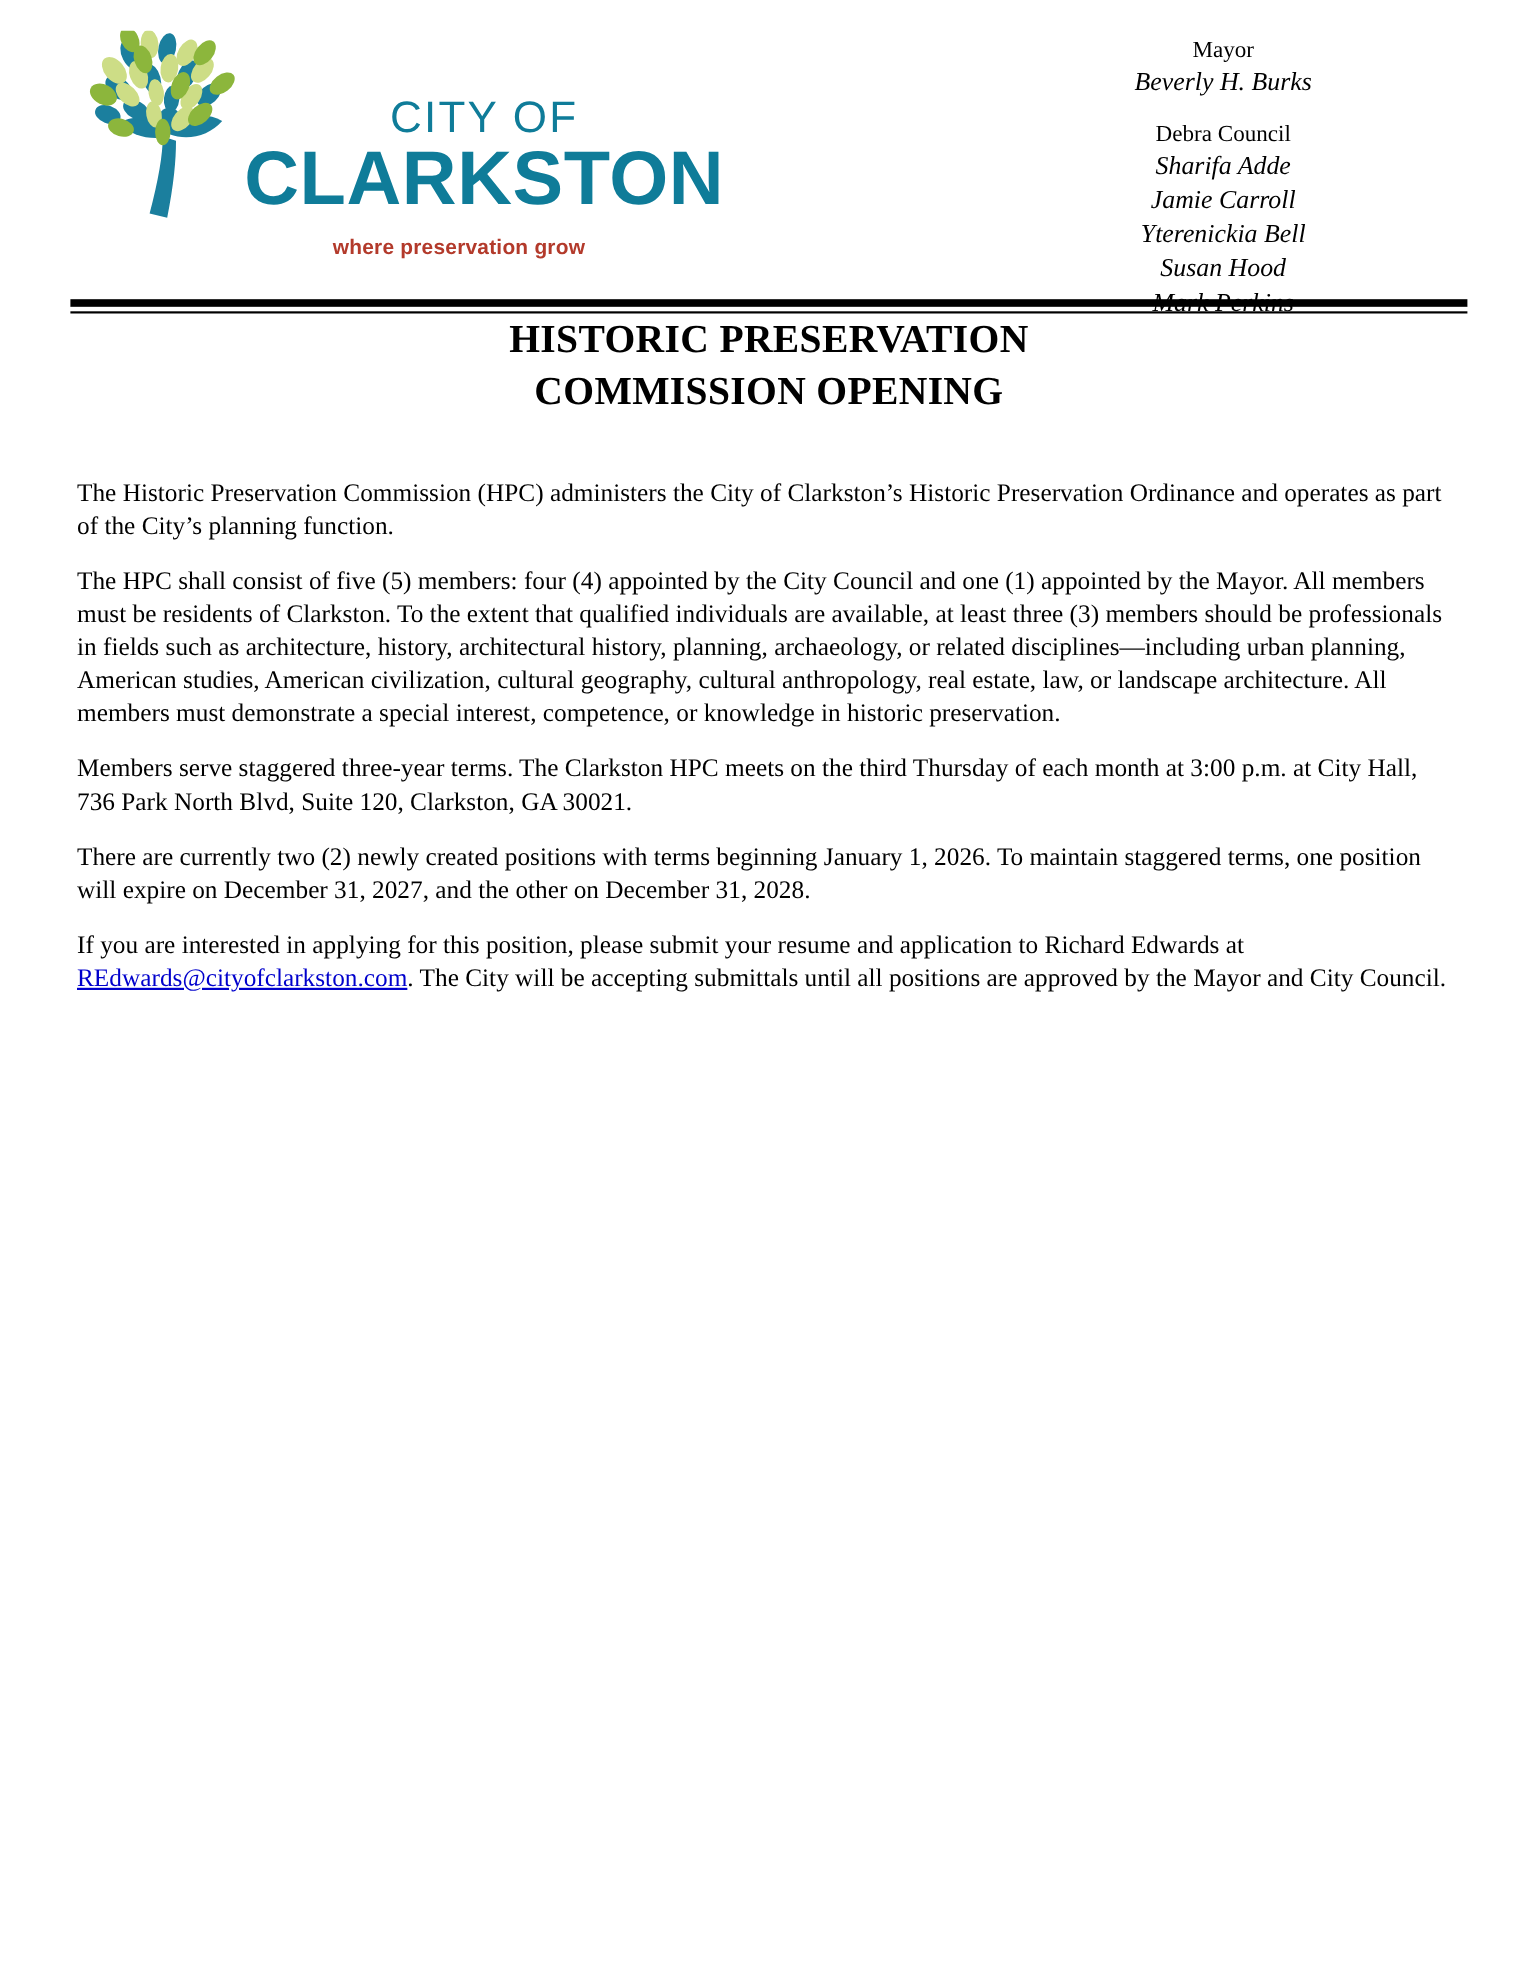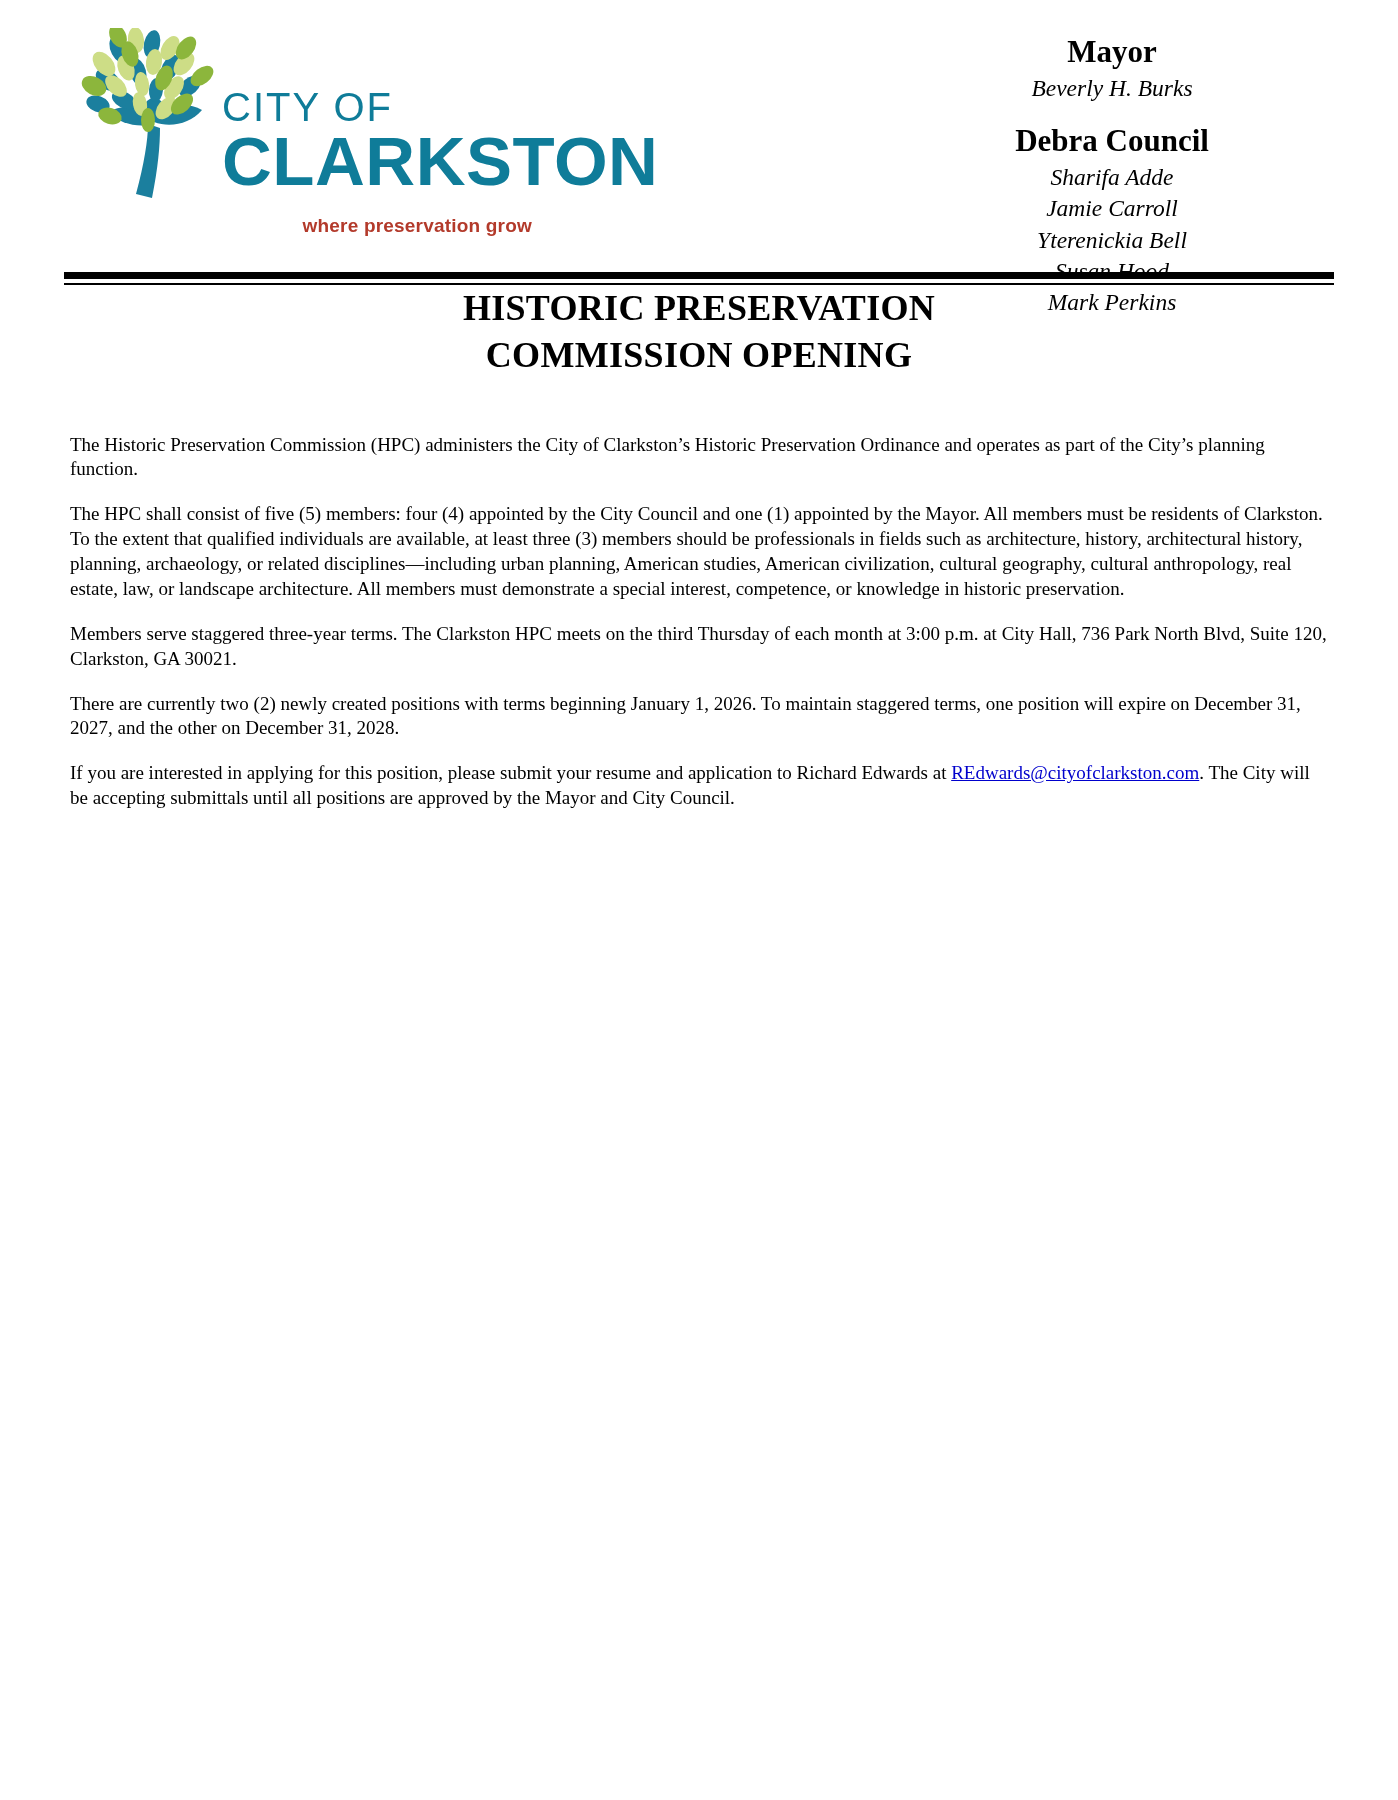--- a/index.html
+++ b/index.html
@@ -51,20 +51,21 @@
     position: relative;
     top: -6px;
   }
   .logo-city-of {
     font-family: "Liberation Sans", "DejaVu Sans", sans-serif;
     font-size: 40px;
     letter-spacing: 2px;
     color: #0f7c99;
     line-height: 1;
     font-weight: 400;
+    text-align: center;
   }
   .logo-clarkston {
     font-family: "Liberation Sans", "DejaVu Sans", sans-serif;
     font-size: 69px;
     letter-spacing: 0.5px;
     color: #0f7c99;
     line-height: 1.02;
     font-weight: 700;
     white-space: nowrap;
   }
@@ -80,22 +81,22 @@
   }
 
   .officials {
     width: 420px;
     text-align: center;
     padding-top: 14px;
     padding-right: 24px;
     box-sizing: border-box;
   }
   .off-head {
-    font-weight: bold;
-    font-size: 31px;
+    font-weight: normal;
+    font-size: 21px;
     line-height: 1.32;
   }
   .off-name {
     font-style: italic;
     font-size: 23.5px;
     line-height: 1.33;
   }
   .off-gap { height: 17px; }
 
   
@@ -124,21 +125,21 @@
     line-height: 1.30;
     letter-spacing: 0.3px;
   }
 
   
   .body-text {
     margin-top: 54px;
     padding: 0 6px 0 6px;
   }
   .body-text p {
-    font-size: 19px;
+    font-size: 23px;
     line-height: 1.31;
     margin: 0 0 20px 0;
     text-align: left;
   }
   .body-text p:last-child { margin-bottom: 0; }
   .maillink {
     color: #0000cc;
     text-decoration: underline;
   }
 

